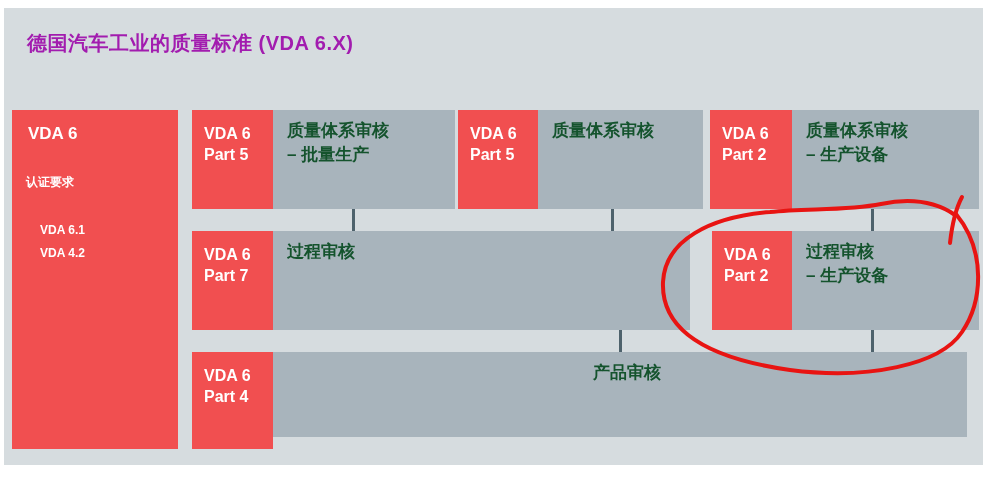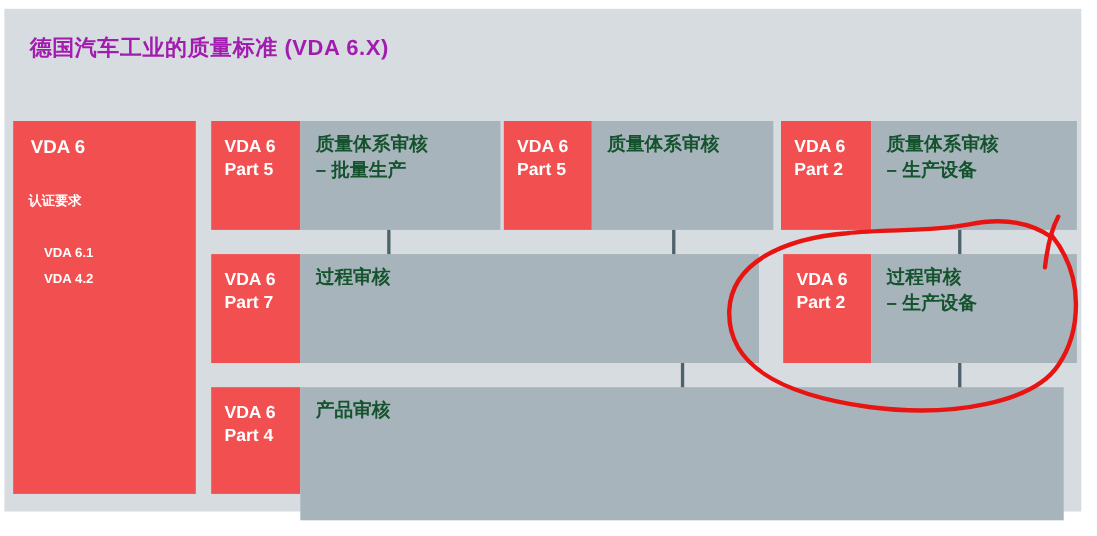--- a/index.html
+++ b/index.html
@@ -42,21 +42,21 @@
   .p2-desc{left:538px;top:110px;width:165px;height:99px;}
   .p4-lbl {left:710px;top:110px;width:82px;height:99px;}
   .p4-desc{left:792px;top:110px;width:187px;height:99px;}
   
   .p3-lbl {left:192px;top:231px;width:81px;height:99px;}
   .p3-desc{left:273px;top:231px;width:417px;height:99px;}
   .p7-lbl {left:712px;top:231px;width:80px;height:99px;}
   .p7-desc{left:792px;top:231px;width:187px;height:99px;}
   
   .p5-lbl {left:192px;top:352px;width:81px;height:97px;}
-  .p5-desc{left:273px;top:352px;width:694px;height:121px;}
+  .p5-desc{left:273px;top:352px;width:694px;height:85px;text-align:center;}
   
   .conn{position:absolute;width:3px;background:#4e626c;}
   .c1{left:352px;top:209px;height:22px;}
   .c2{left:611px;top:209px;height:22px;}
   .c3{left:871px;top:209px;height:22px;}
   .c4{left:619px;top:330px;height:22px;}
   .c5{left:871px;top:330px;height:22px;}
   
   .annot{position:absolute;left:640px;top:188px;width:357px;height:205px;pointer-events:none;}
 </style>

